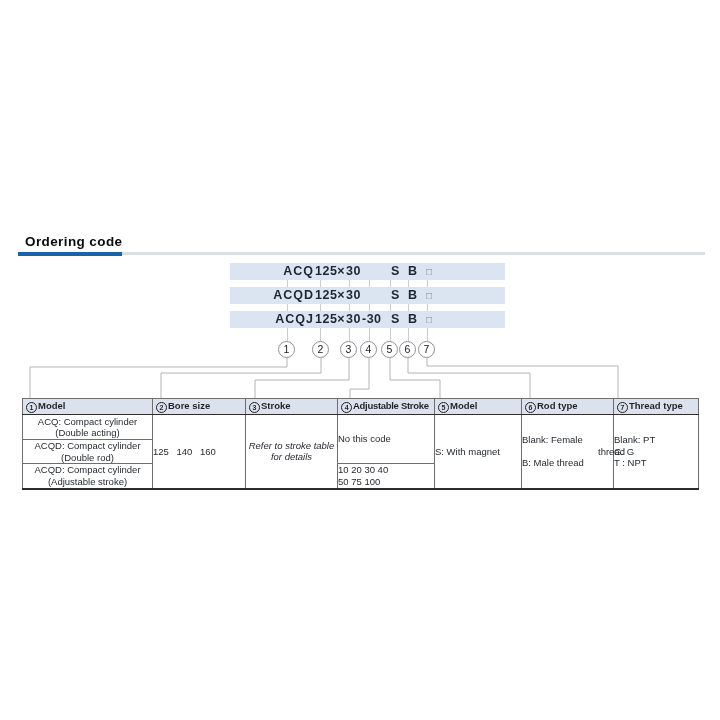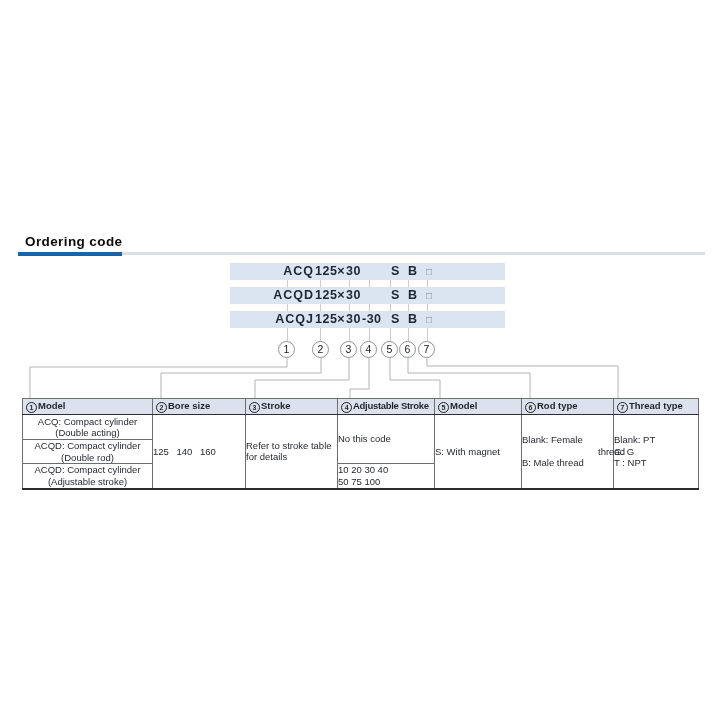--- a/index.html
+++ b/index.html
@@ -39,21 +39,21 @@
           font-size:9.5px;color:#1f2329;border:1px solid #3a3a3a;border-bottom:2px solid #2c2c2c;}
   .otable th,.otable td{border:1px solid #6e6e6e;padding:0;vertical-align:middle;line-height:1.2;}
   .otable thead th{background:#dce2ed;height:13px;font-size:9.5px;font-weight:bold;text-align:left;
                    padding:1px 1px 1px 3px;white-space:nowrap;overflow:visible;border-bottom:1px solid #2e2e2e;}
   .otable thead th.tight{letter-spacing:-.3px;}
   .cnum{display:inline-block;width:9px;height:9px;box-sizing:content-box;border:1px solid #1f1f1f;border-radius:50%;
         font-size:7px;line-height:9px;text-align:center;font-weight:bold;margin-right:1px;vertical-align:-1px;}
   tr.r1{height:25px;} tr.r2{height:24px;} tr.r3{height:25px;}
   .model-cell{text-align:center;margin-top:48px;}
   .bore-cell{padding-left:4px;word-spacing:5px;}
-  .stroke-cell{}
+  .stroke-cell{text-align:center;font-style:italic;}
   .adj-cell{padding-left:5px;margin-left:27px;}
   .magnet-cell{padding-left:5px;margin-left:12px;}
   .rod-cell{padding-left:6px;margin-left:48px;}
   .rod-indent{margin-left:36px;padding-left:40px;}
   .thread-cell{padding-left:6px;}
   .cell-line{white-space:nowrap;}
 </style>
 </head>
 <body>
 

